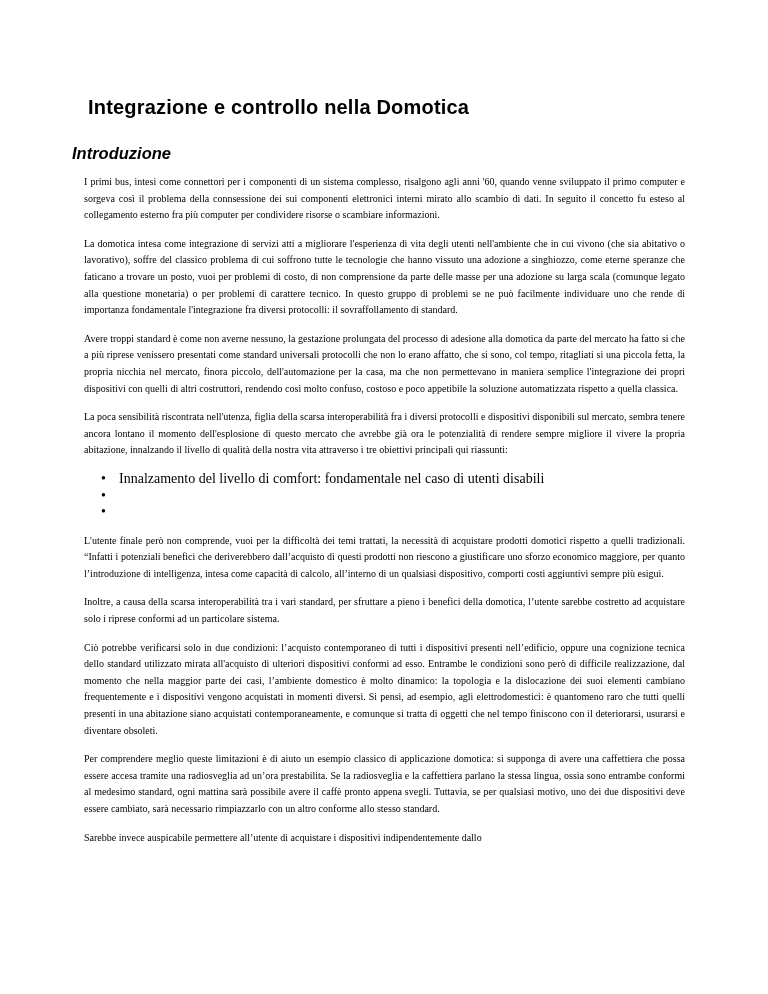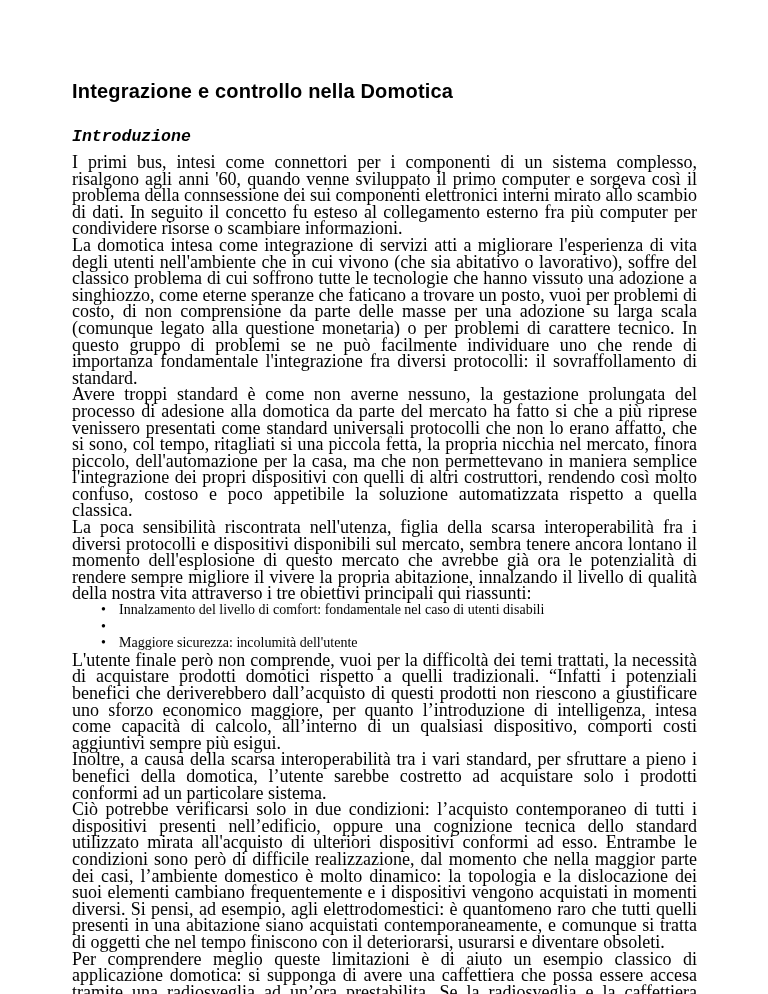--- a/index.html
+++ b/index.html
@@ -11,41 +11,41 @@
     color: #000000;
     overflow: hidden;
   }
   .content {
     position: absolute;
     left: 72px;
     top: 80px;
     width: 625px;
   }
   h1.doc-title {
-    margin: 0;
+    margin: 16px;
     font-family: "Liberation Sans", sans-serif;
     font-weight: bold;
     font-size: 20px;
     line-height: 22px;
     letter-spacing: 0.2px;
     color: #000000;
   }
   h2.section-heading {
     margin: 26px 0 8px 0;
-    font-family: Liberation Mono, monospace;
+    font-family: Liberation Sans, sans-serif;
     font-weight: bold;
     font-style: italic;
     font-size: 16.5px;
     line-height: 18px;
     color: #000000;
   }
   p.body-par {
-    margin: 0;
+    margin: 12px;
     font-family: "Liberation Serif", serif;
-    font-size: 18px;
+    font-size: 10px;
     line-height: 16.6px;
     text-align: justify;
     hyphens: none;
     color: #000000;
   }
   ul.bullet-list {
     margin: 0;
     padding: 0;
     list-style: none;
   }
@@ -80,24 +80,23 @@
     <ul class="bullet-list">
       <li>
         <span class="bullet-glyph">•</span>
         <span>Innalzamento del livello di comfort: fondamentale nel caso di utenti disabili</span>
       </li>
       <li>
         <span class="bullet-glyph">•</span>
       </li>
       <li>
         <span class="bullet-glyph">•</span>
-        <span>Maggiore sicurezza: incolumità dell'utente</span>
       </li>
     </ul>
 
     <p class="body-par">L'utente finale però non comprende, vuoi per la difficoltà dei temi trattati, la necessità di acquistare prodotti domotici rispetto a quelli tradizionali. “Infatti i potenziali benefici che deriverebbero dall’acquisto di questi prodotti non riescono a giustificare uno sforzo economico maggiore, per quanto l’introduzione di intelligenza, intesa come capacità di calcolo, all’interno di un qualsiasi dispositivo, comporti costi aggiuntivi sempre più esigui.</p>
-    <p class="body-par">Inoltre, a causa della scarsa interoperabilità tra i vari standard, per sfruttare a pieno i benefici della domotica, l’utente sarebbe costretto ad acquistare solo i prodotti conformi ad un particolare sistema.</p>
+    <p class="body-par">Inoltre, a causa della scarsa interoperabilità tra i vari standard, per sfruttare a pieno i benefici della domotica, l’utente sarebbe costretto ad acquistare solo i riprese conformi ad un particolare sistema.</p>
     <p class="body-par">Ciò potrebbe verificarsi solo in due condizioni: l’acquisto contemporaneo di tutti i dispositivi presenti nell’edificio, oppure una cognizione tecnica dello standard utilizzato mirata all'acquisto di ulteriori dispositivi conformi ad esso. Entrambe le condizioni sono però di difficile realizzazione, dal momento che nella maggior parte dei casi, l’ambiente domestico è molto dinamico: la topologia e la dislocazione dei suoi elementi cambiano frequentemente e i dispositivi vengono acquistati in momenti diversi. Si pensi, ad esempio, agli elettrodomestici: è quantomeno raro che tutti quelli presenti in una abitazione siano acquistati contemporaneamente, e comunque si tratta di oggetti che nel tempo finiscono con il deteriorarsi, usurarsi e diventare obsoleti.</p>
     <p class="body-par">Per comprendere meglio queste limitazioni è di aiuto un esempio classico di applicazione domotica: si supponga di avere una caffettiera che possa essere accesa tramite una radiosveglia ad un’ora prestabilita. Se la radiosveglia e la caffettiera parlano la stessa lingua, ossia sono entrambe conformi al medesimo standard, ogni mattina sarà possibile avere il caffè pronto appena svegli. Tuttavia, se per qualsiasi motivo, uno dei due dispositivi deve essere cambiato, sarà necessario rimpiazzarlo con un altro conforme allo stesso standard.</p>
     <p class="body-par">Sarebbe invece auspicabile permettere all’utente di acquistare i dispositivi indipendentemente dallo</p>
 
   </div>
 </div>
 
 </body></html>

